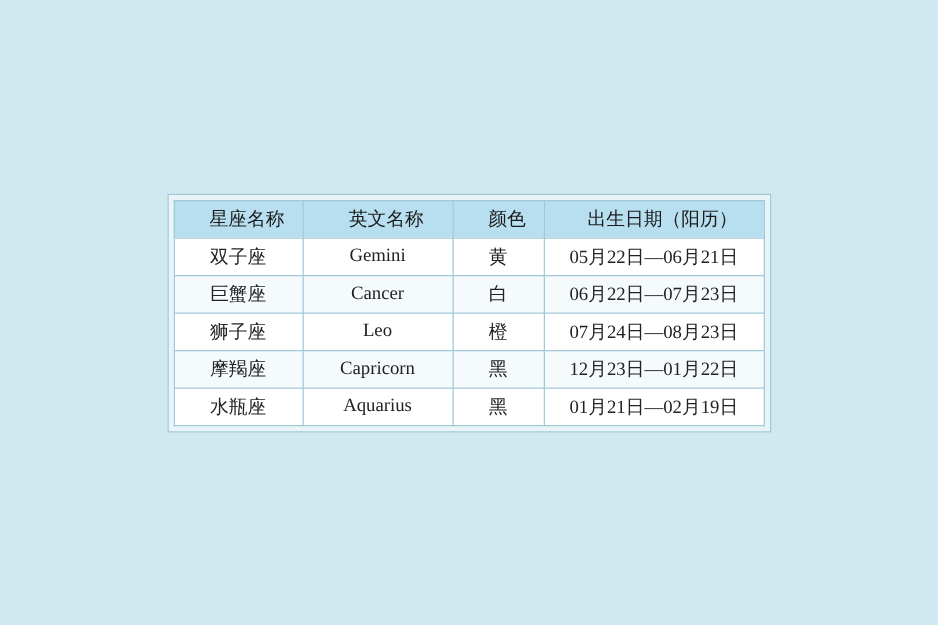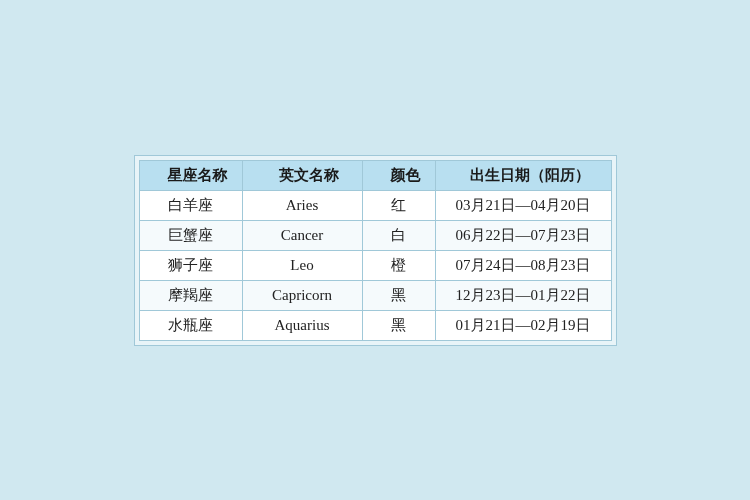--- a/index.html
+++ b/index.html
@@ -33,21 +33,21 @@
       border: 1px solid #a0c8d8;
       padding: 5px 14px;
       text-align: center;
       font-size: 15px;
       color: #222222;
       white-space: nowrap;
     }
 
     thead th {
       background-color: #b8dff0;
-      font-weight: bold;
+      font-weight: normal;
       font-size: 15px;
       color: #1a1a1a;
       padding-left: 28px;
     }
 
     tbody tr:nth-child(odd) {
       background-color: #ffffff;
     }
 
     tbody tr:nth-child(even) {
@@ -66,25 +66,25 @@
   <table>
     <thead>
       <tr>
         <th class="col-chinese">星座名称</th>
         <th class="col-english">英文名称</th>
         <th class="col-color">颜色</th>
         <th class="col-date">出生日期（阳历）</th>
       </tr>
     </thead>
     <tbody id="table-body">
-    <tr>
-          <td>白羊座</td>
-          <td>Aries</td>
-          <td>红</td>
-          <td>03月21日—04月20日</td>
+        <tr>
+          <td>双子座</td>
+          <td>Gemini</td>
+          <td>黄</td>
+          <td>05月22日—06月21日</td>
         </tr>
         <tr>
           <td>巨蟹座</td>
           <td>Cancer</td>
           <td>白</td>
           <td>06月22日—07月23日</td>
         </tr>
         <tr>
           <td>狮子座</td>
           <td>Leo</td>

